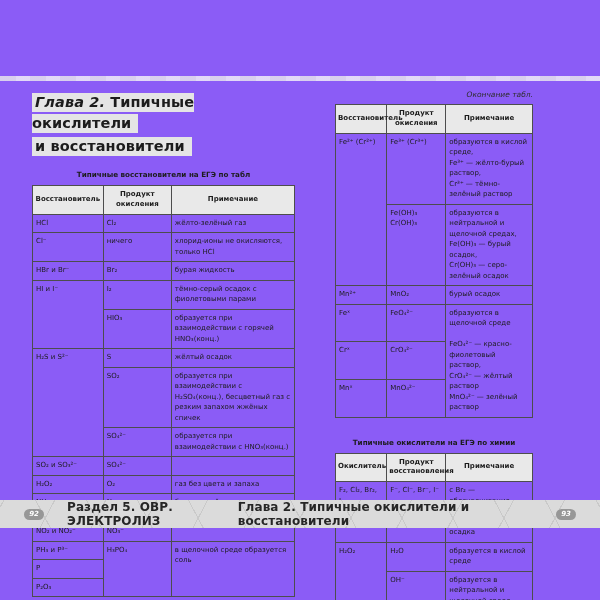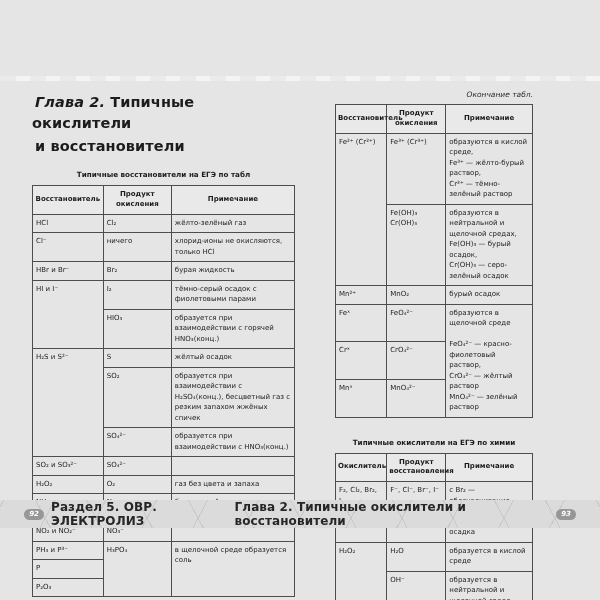--- a/index.html
+++ b/index.html
@@ -4,21 +4,21 @@
 <style>
   html,body{margin:0;padding:0;}
   body{
     width:600px;height:600px;
     background:#ffffff;
     font-family:"DejaVu Sans","Liberation Sans",sans-serif;
     color:#1c1c1c;
     position:relative;
     -webkit-font-smoothing:antialiased;
   }
-  .spread{position:absolute;inset:0;overflow:hidden;background:#e5e5e5;}
+  .spread{position:absolute;inset:0;overflow:hidden;background:#8b5cf6;}
 
   
   .page-edge-strip{
     position:absolute;top:76px;left:0;right:0;height:5px;
     background:repeating-linear-gradient(90deg,#ececec 0 16px,#f8f8f8 16px 30px);
     opacity:.8;
   }
 
   .left-col{position:absolute;left:32px;top:92px;width:263px;}
   .right-col{position:absolute;left:335px;top:90px;width:198px;}
@@ -46,21 +46,21 @@
 
   .footer-band{
     position:absolute;left:0;top:500px;width:600px;height:28px;
     background-color:#dbdbdb;
     background-image:
       repeating-linear-gradient(62deg,transparent 0 44px,#c9c9c9 44px 45px),
       repeating-linear-gradient(-62deg,transparent 0 44px,#c9c9c9 44px 45px);
     display:flex;align-items:center;justify-content:space-between;
     padding:0 24px;box-sizing:border-box;
   }
-  .footer-left,.footer-right{display:flex;align-items:center;gap:7px;}
+  .footer-left,.footer-right{display:flex;align-items:center;gap:23px;}
   .badge{
     display:inline-flex;align-items:center;justify-content:center;
     min-width:14px;height:11px;padding:0 3px;
     background:#979797;color:#fff;border-radius:7px;
     font-size:7px;font-weight:bold;font-style:italic;
   }
   .footer-text{font-size:12px;font-weight:bold;color:#262626;letter-spacing:.1px;}
 </style>
 </head>
 <body>

